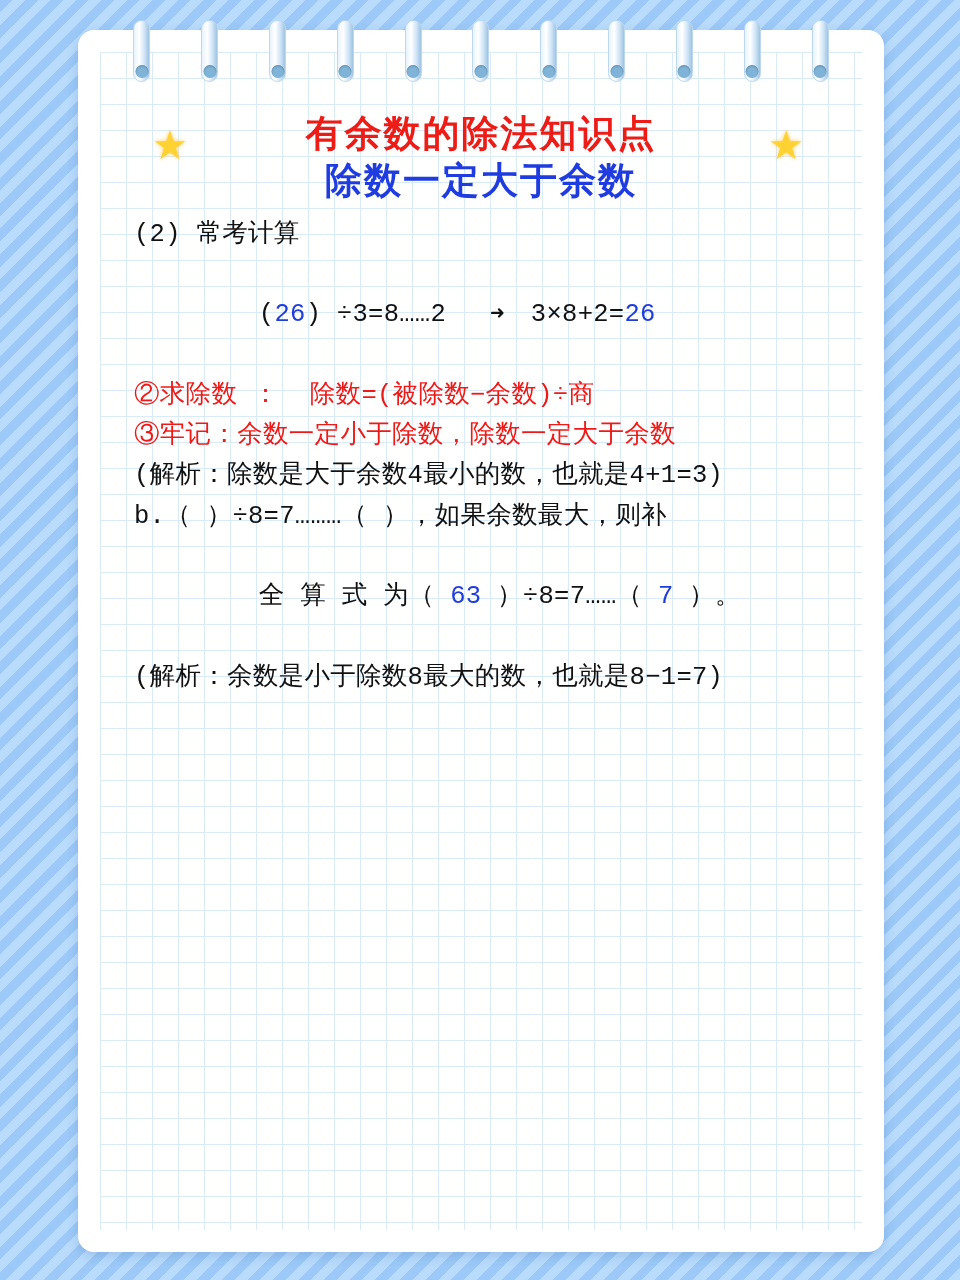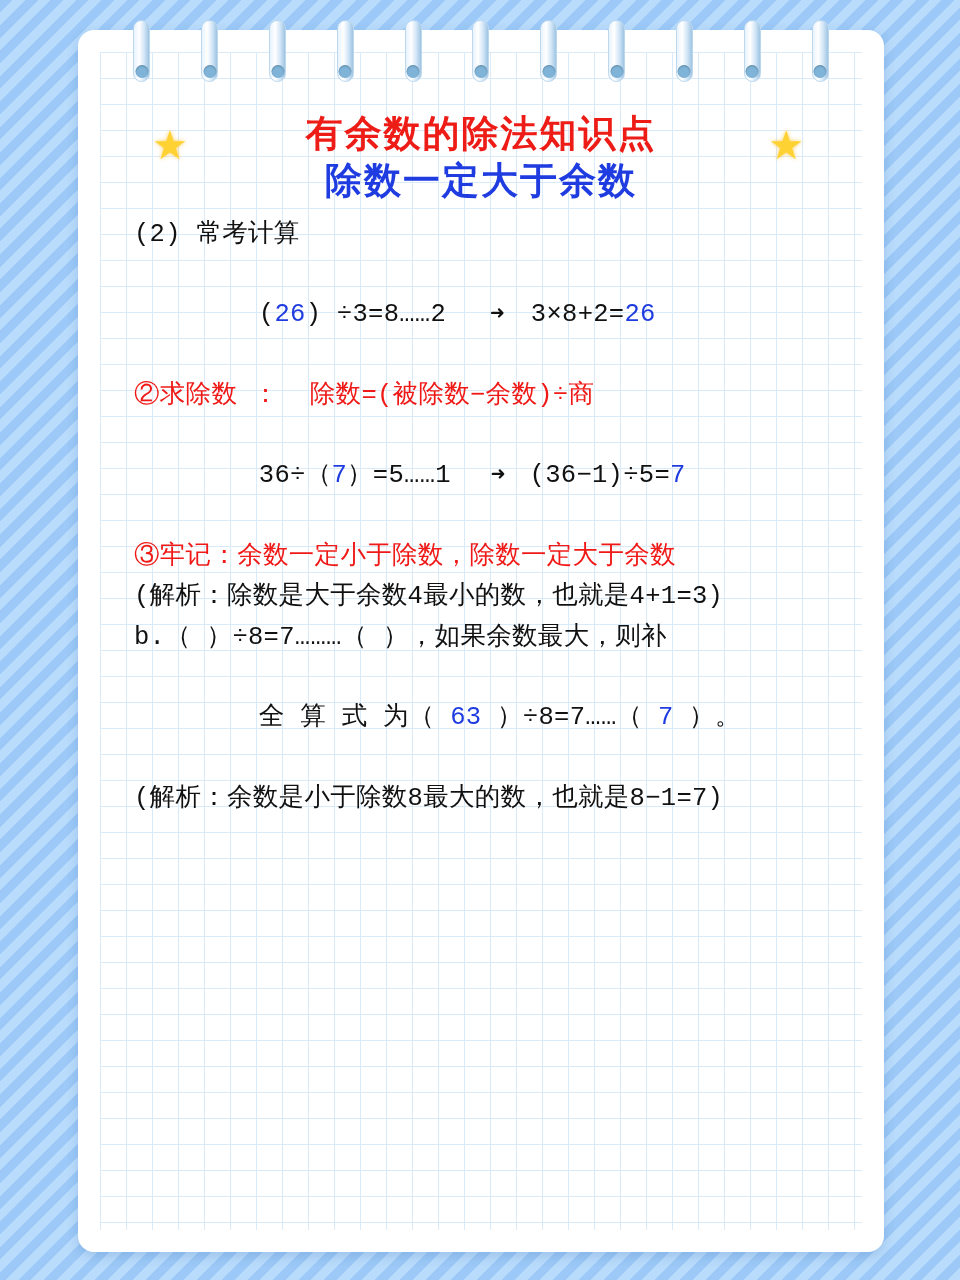--- a/index.html
+++ b/index.html
@@ -155,23 +155,20 @@
       <div class="line">(2) 常考计算</div>
 
 
       <div class="line">
         <span>(</span><span class="blue">26</span><span>) ÷3=8……2</span><span class="arrow" style="padding:0 26px 0 44px;">➜</span><span>3×8+2=</span><span class="blue">26</span>
       </div>
 
 
       <div class="line red">②求除数 ：  除数=(被除数−余数)÷商</div>
 
-      <div class="line">
-        <span>36÷（</span><span class="blue">7</span><span>）=5……1</span><span class="arrow" style="padding:0 24px 0 40px;">➜</span><span>(36−1)÷5=</span><span class="blue">7</span>
-      </div>
 
 
       <div class="line red">③牢记：余数一定小于除数，除数一定大于余数</div>
 
 
 
       <div class="line">(解析：除数是大于余数4最小的数，也就是4+1=3)</div>
 
       <div class="line">b.（ ）÷8=7………（ ），如果余数最大，则补</div>
 

